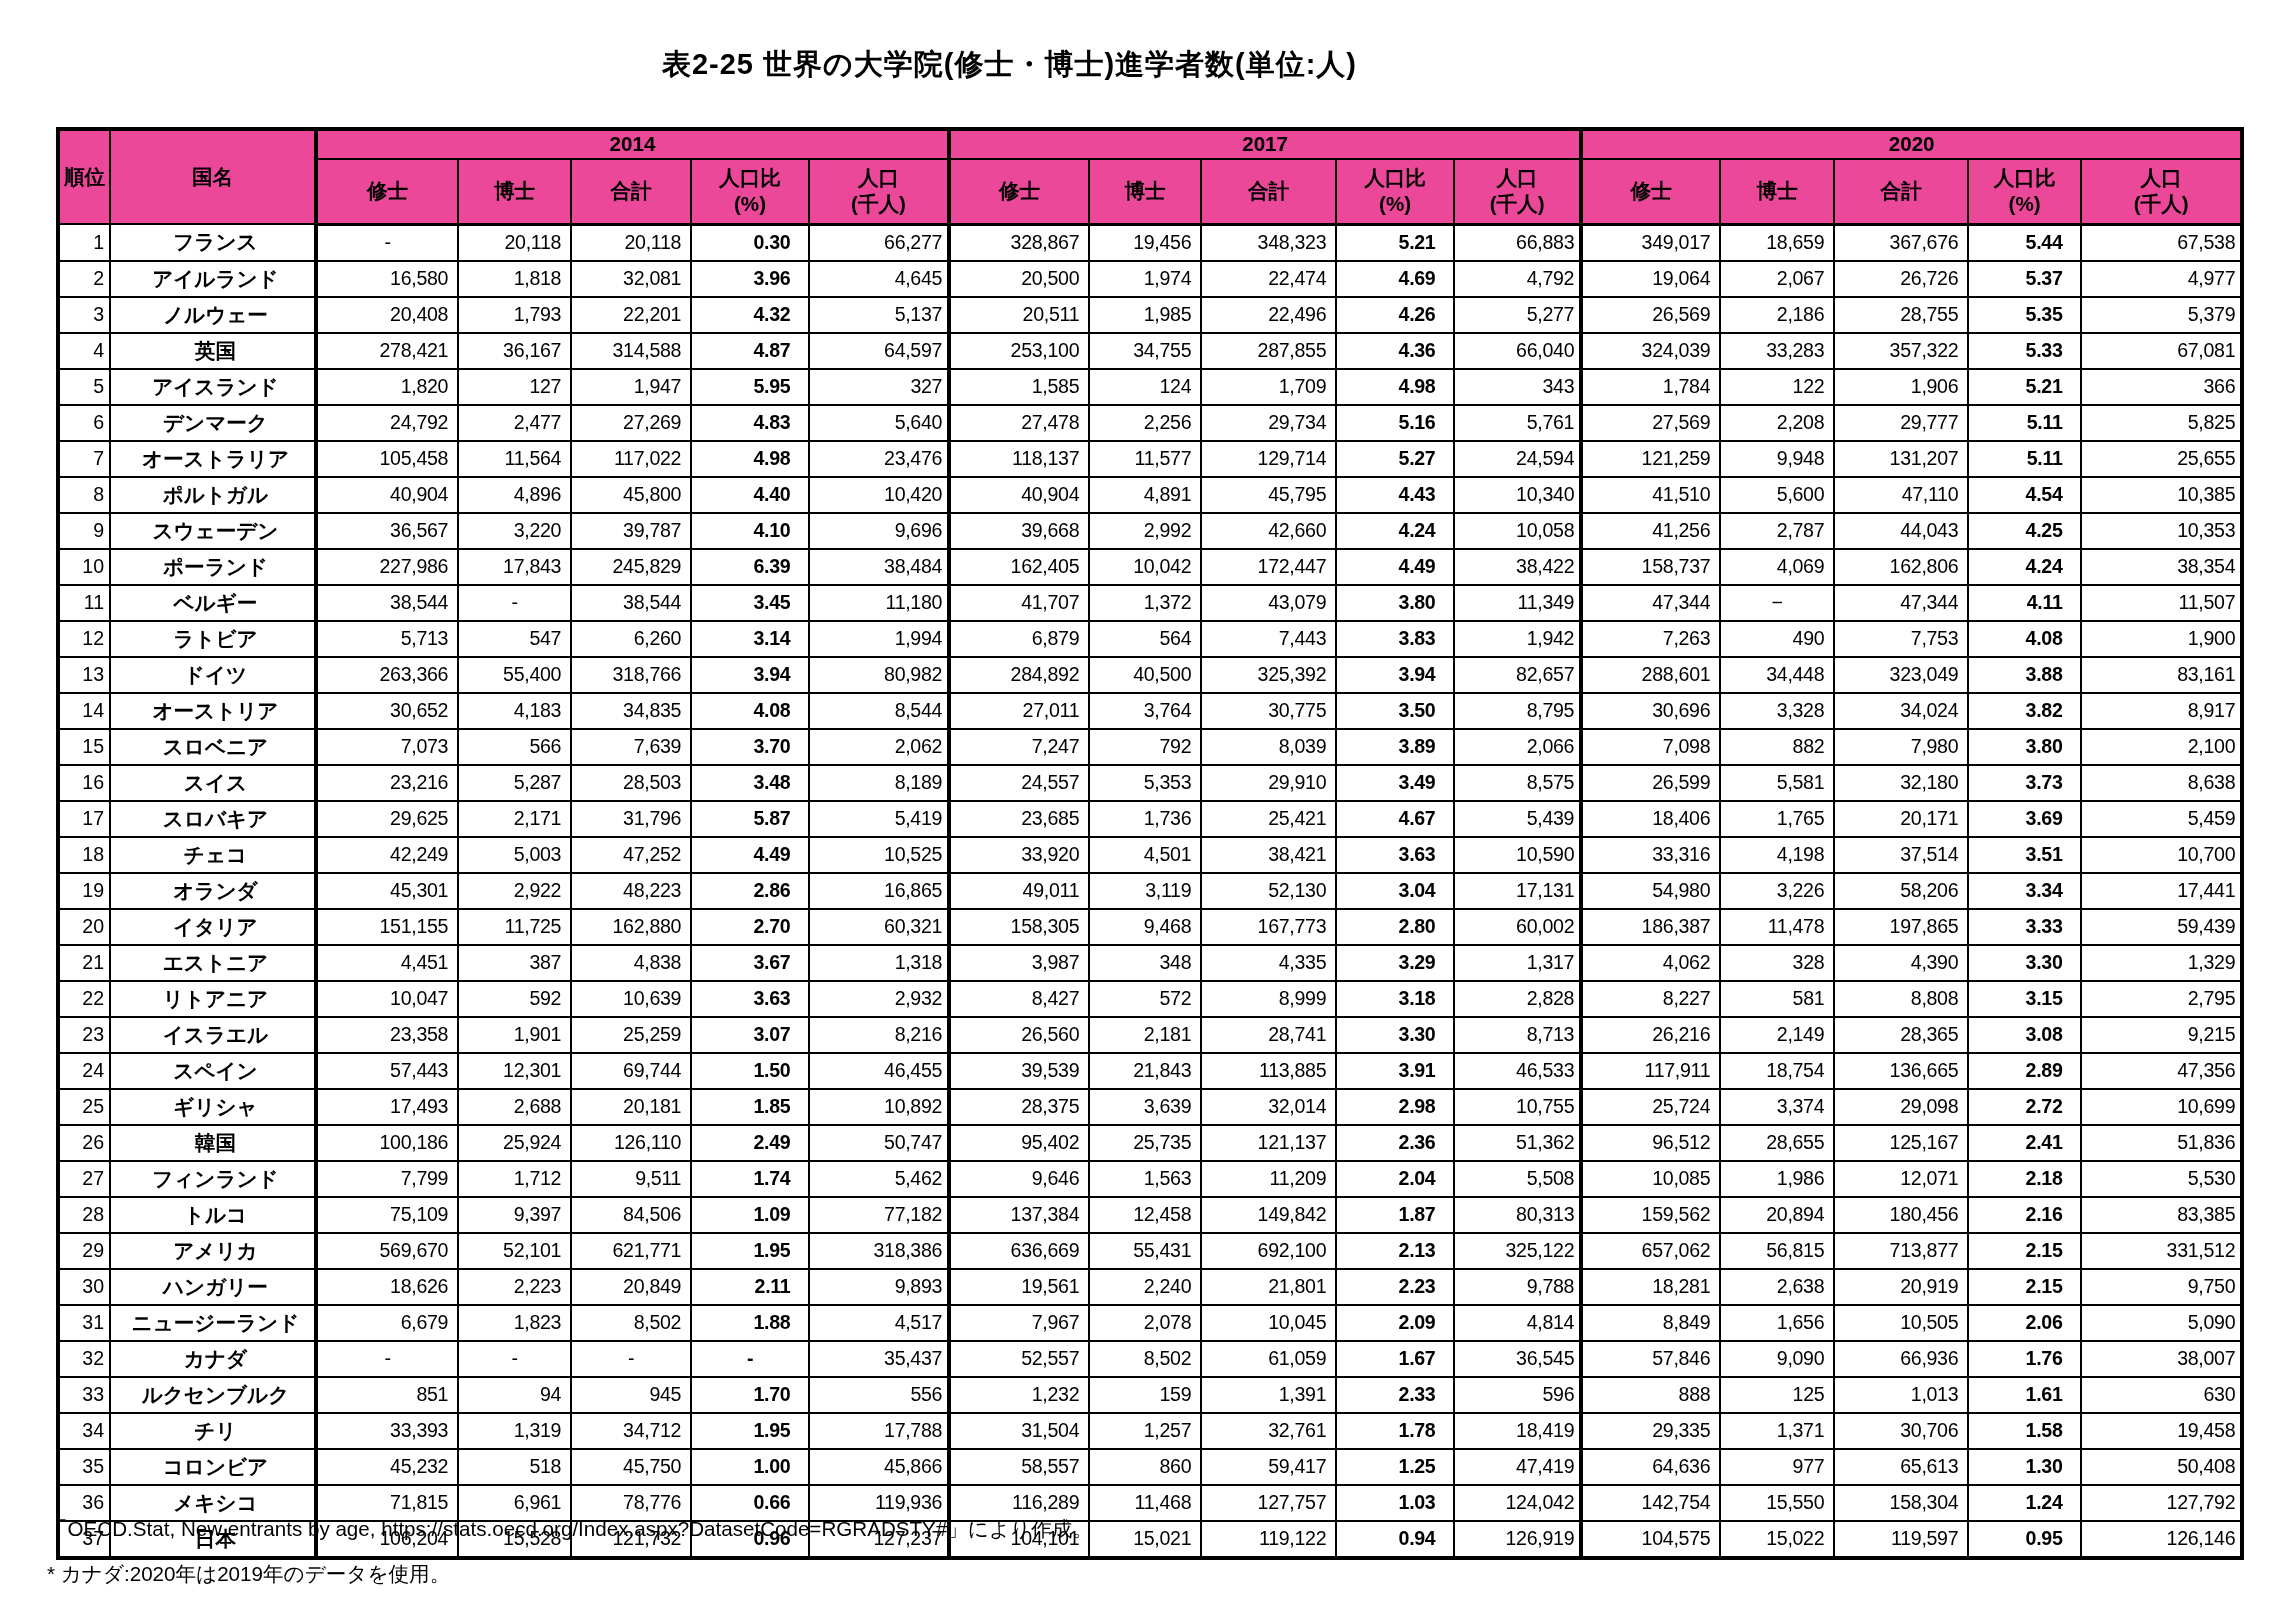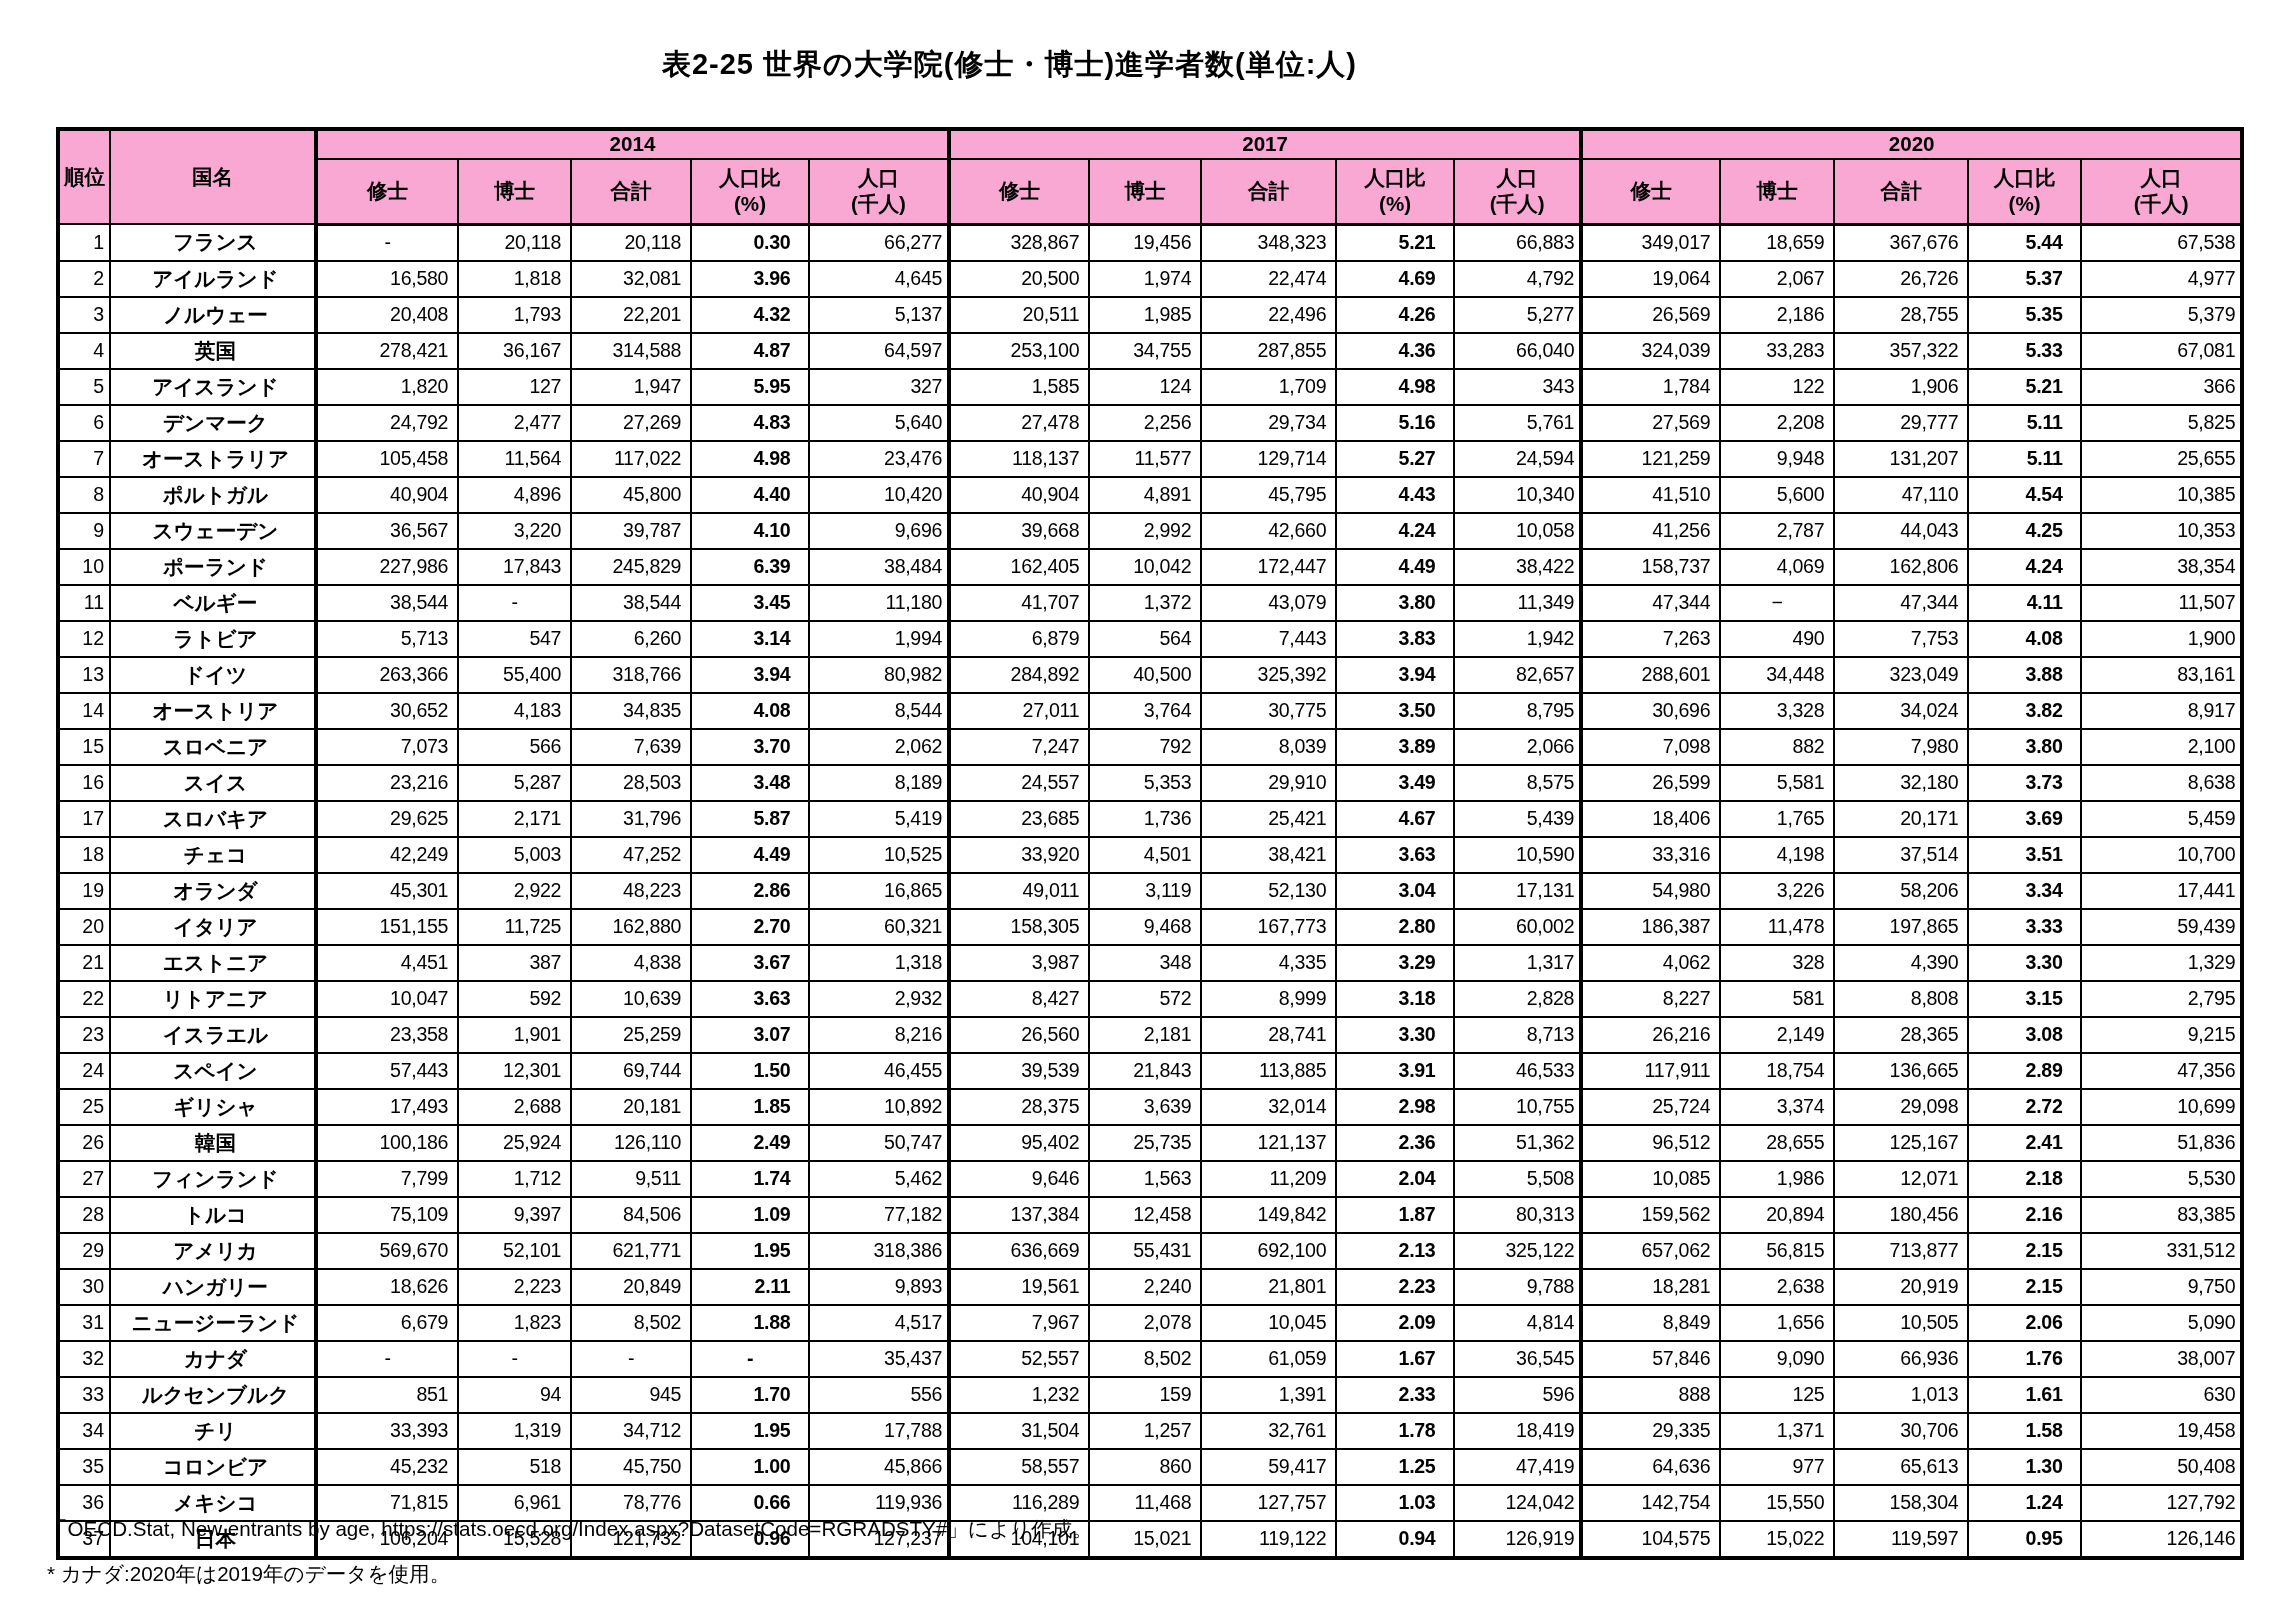--- a/index.html
+++ b/index.html
@@ -3,21 +3,21 @@
 <meta charset="utf-8">
 <style>
   html,body{margin:0;padding:0;background:#ffffff;}
   body{width:2293px;height:1621px;position:relative;font-family:"Liberation Sans","DejaVu Sans",sans-serif;color:#000;}
   .page{position:absolute;inset:0;background:#fff;}
   .title{position:absolute;top:45px;left:0;width:2019px;text-align:center;font-size:29px;font-weight:bold;letter-spacing:1px;}
   .table-wrap{position:absolute;left:56px;top:127px;}
   table{border-collapse:collapse;table-layout:fixed;width:2183px;border:4.9px solid #000;}
   th,td{border:2px solid #000;padding:0;overflow:hidden;white-space:nowrap;vertical-align:middle;}
   .g-left{border-left-width:4.9px !important;}
-  thead th{font-weight:bold;text-align:center;font-size:20.6px;background:#f9a8d4;}
+  thead th{font-weight:bold;text-align:center;font-size:20.6px;background:#ec4899;}
   tr.years th{height:26.5px;}
   tr.sub th{height:63px;border-bottom-width:3.9px;line-height:1.25;}
   tbody td{height:34px;font-size:19.6px;}
   .rank{text-align:right;padding-right:4.9px;}
   .country{text-align:center;padding-left:5.9px;font-weight:bold;font-size:20.6px;}
   .num{text-align:right;padding-right:8.8px;letter-spacing:-0.3px;}
   .pop{padding-right:4.9px;}
   .ratio{text-align:right;padding-right:17.6px;font-weight:bold;letter-spacing:-0.3px;}
   .dash{text-align:center;padding-right:0;}
   .footnote{position:absolute;left:47px;font-size:20.6px;letter-spacing:0;}

